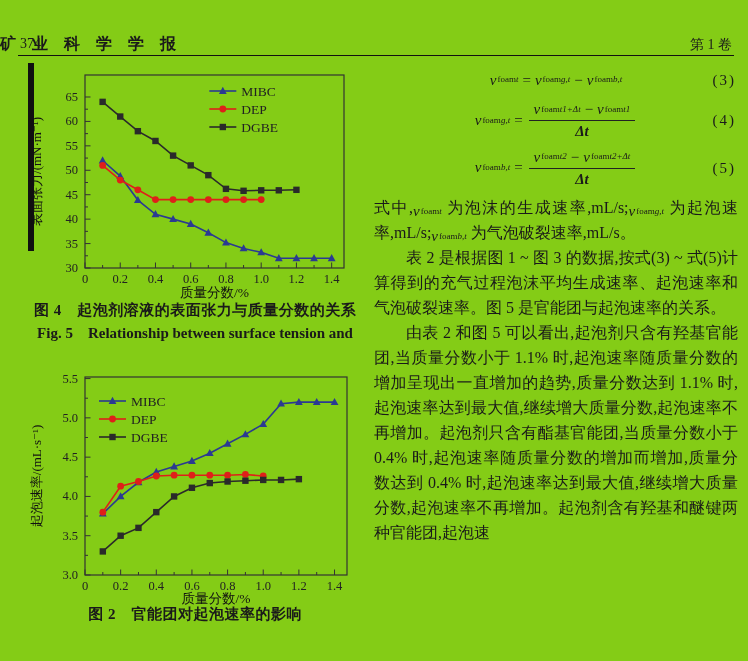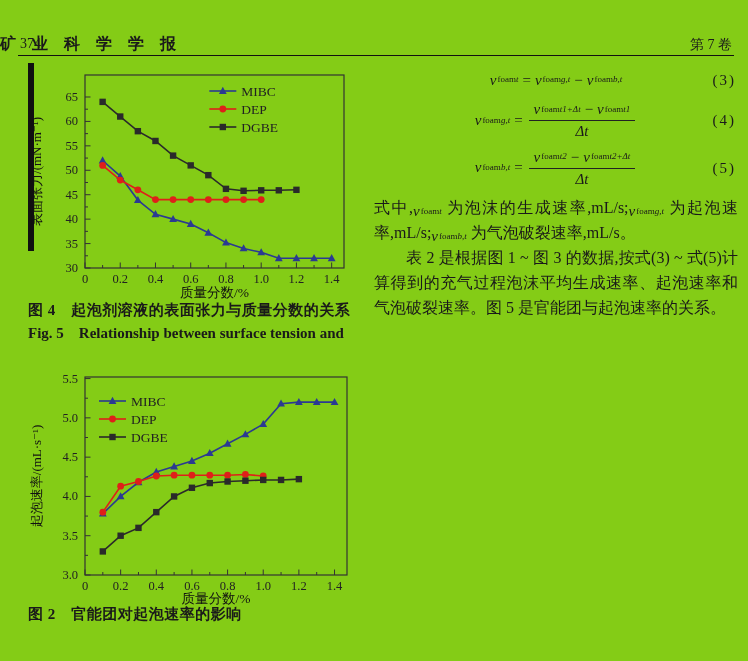--- a/index.html
+++ b/index.html
@@ -10,51 +10,51 @@
   }
   
   .hdr-pageno{position:absolute;left:20px;top:36px;font-size:14px;}
   .hdr-title{position:absolute;left:0;right:0;top:34px;text-align:left;font-size:16px;font-weight:bold;letter-spacing:6px;}
   .hdr-vol{position:absolute;right:16px;top:36px;font-size:14px;}
   .hdr-rule{position:absolute;left:18px;right:14px;top:55px;height:0;border-top:1.6px solid #111;}
   .scan-bar{position:absolute;left:28px;top:63px;width:6px;height:188px;background:#101010;}
 
   
   .fig-svg{position:absolute;left:28px;}
-  .caption{position:absolute;left:28px;width:334px;font-weight:bold;font-size:15px;line-height:20px;}
+  .caption{position:absolute;left:28px;width:334px;text-align:center;font-weight:bold;font-size:15px;line-height:20px;}
   .caption.cn{letter-spacing:0.5px;}
 
   
   .rightcol{position:absolute;left:374px;top:60px;width:364px;font-size:16px;line-height:25px;text-align:justify;}
   .para{margin:0;}
   .para.indent{text-indent:2em;}
 
   
   .mvar{display:inline-flex;align-items:center;vertical-align:-3px;line-height:1;}
   .mvar .base{font-style:italic;font-size:15px;}
   .ss{display:inline-flex;flex-direction:row;font-size:9px;line-height:1.05;margin-left:1px;transform:translateY(0px);}
   .ssup{font-style:normal;}
   .ssub{font-style:italic;}
   .mop{padding:0 4px;font-style:normal;}
-  .mtext{font-style:italic;}
+  .mtext{font-style:italic;font-weight:bold;}
   .frac{display:inline-flex;flex-direction:column;align-items:center;vertical-align:middle;margin:0 2px;line-height:1.15;}
   .frac .num{border-bottom:1.2px solid #222;padding:1px 5px 2px;display:inline-flex;align-items:center;}
   .frac .den{padding-top:2px;}
   .equations{margin:4px 0 2px;}
   .eq-row{position:relative;display:flex;justify-content:center;align-items:center;font-size:15px;margin:7px 0;min-height:26px;}
   .eq-label{position:absolute;right:2px;top:50%;transform:translateY(-50%);font-size:15px;letter-spacing:2px;}
 </style>
 </head>
 <body>
 
 <div class="page">
 
   <div class="hdr-pageno">374</div>
   <div class="hdr-title">矿 业 科 学 学 报</div>
-  <div class="hdr-vol">第 7 卷</div>
+  <div class="hdr-vol">第 1 卷</div>
   <div class="hdr-rule"></div>
 
   <div class="scan-bar"></div>
 
   <svg class="fig-svg" id="chart4" width="332" height="242" style="top:60px">
       <rect x="57" y="15" width="259" height="193" fill="none" stroke="#333333" stroke-width="1.2"></rect>
       <line x1="57" y1="208" x2="57" y2="202.5" stroke="#333333" stroke-width="1"></line>
       <line x1="74.61904761904762" y1="208" x2="74.61904761904762" y2="205" stroke="#333333" stroke-width="1"></line>
       <line x1="92.23809523809524" y1="208" x2="92.23809523809524" y2="202.5" stroke="#333333" stroke-width="1"></line>
       <line x1="109.85714285714286" y1="208" x2="109.85714285714286" y2="205" stroke="#333333" stroke-width="1"></line>
@@ -353,14 +353,15 @@
             <span class="ssub">g,t</span>
           </span>
         </span> 为起泡速率,mL/s;<span class="mvar">
           <span class="base">v</span>
           <span class="ss">
             <span class="ssup">foam</span>
             <span class="ssub">b,t</span>
           </span>
         </span> 为气泡破裂速率,mL/s。</p>
     <p class="para indent">表 2 是根据图 1 ~ 图 3 的数据,按式(3) ~ 式(5)计算得到的充气过程泡沫平均生成速率、起泡速率和气泡破裂速率。图 5 是官能团与起泡速率的关系。</p>
+    <p class="para indent">由表 2 和图 5 可以看出,起泡剂只含有羟基官能团,当质量分数小于 1.1% 时,起泡速率随质量分数的增加呈现出一直增加的趋势,质量分数达到 1.1% 时,起泡速率达到最大值,继续增大质量分数,起泡速率不再增加。起泡剂只含有酯基官能团,当质量分数小于 0.4% 时,起泡速率随质量分数的增加而增加,质量分数达到 0.4% 时,起泡速率达到最大值,继续增大质量分数,起泡速率不再增加。起泡剂含有羟基和醚键两种官能团,起泡速</p>
   </div>
 </div>
 
 </body></html>

